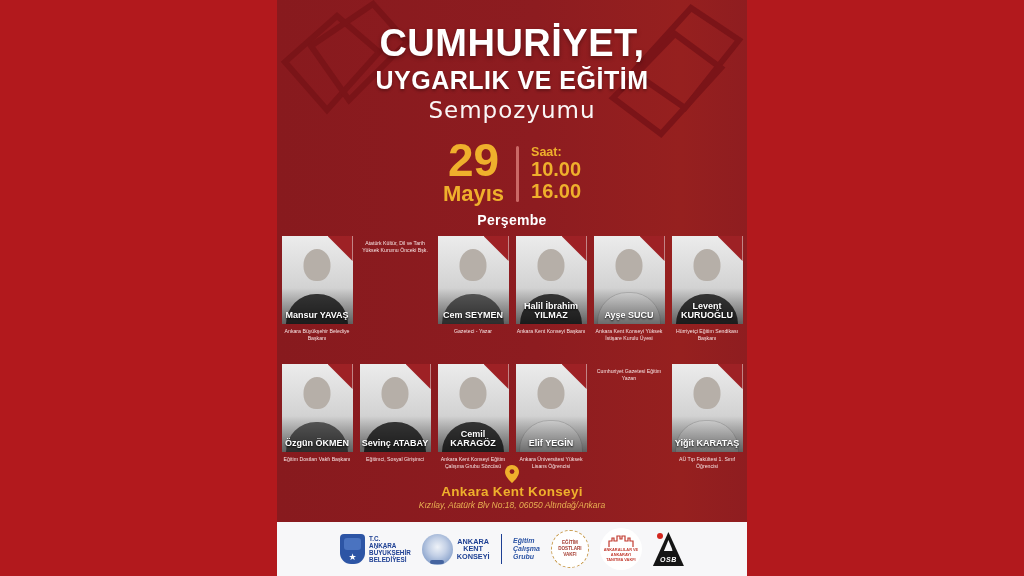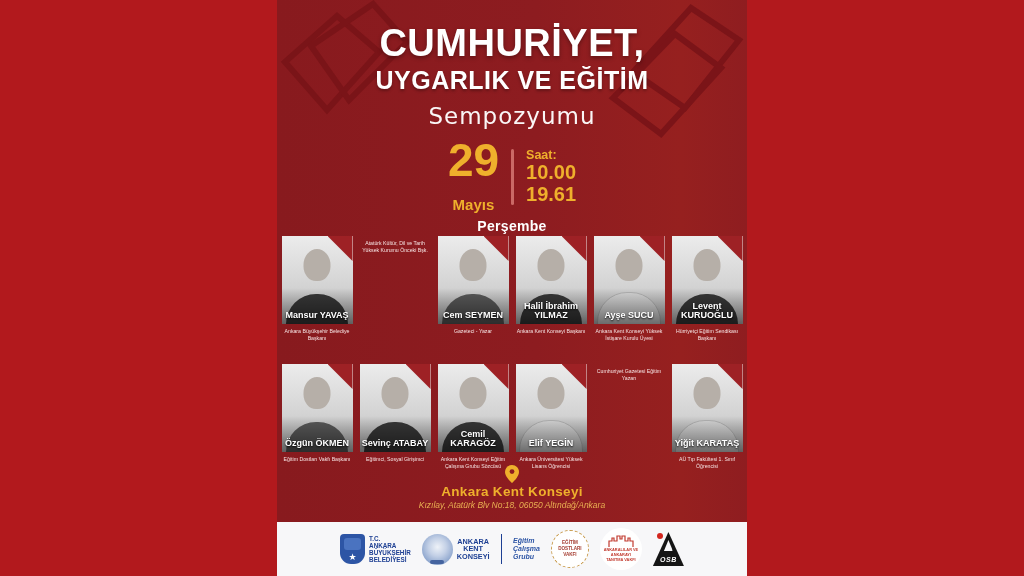--- a/index.html
+++ b/index.html
@@ -11,29 +11,29 @@
   .poster{
     position:absolute;left:277px;top:0;width:470px;height:576px;
     background:linear-gradient(90deg,#881a1e 0%,#8d1c20 55%,#96201f 86%,#8f1d20 100%);
   }
   .books{position:absolute;top:0;left:0;width:470px;height:170px;pointer-events:none;}
 
   
   .title-block{position:absolute;top:24px;left:0;right:0;text-align:center;color:#fff;}
   .t1{font-size:38px;font-weight:bold;letter-spacing:.5px;line-height:1.02;text-shadow:0 2px 4px rgba(0,0,0,.35);}
   .t2{font-size:25px;font-weight:bold;letter-spacing:.5px;margin-top:3px;text-shadow:0 2px 3px rgba(0,0,0,.3);}
-  .t3{font-size:23px;font-weight:normal;font-family:"DejaVu Sans",sans-serif;letter-spacing:1px;margin-top:8px;opacity:.96;}
+  .t3{font-size:23px;font-weight:normal;font-family:"DejaVu Sans",sans-serif;letter-spacing:1px;margin-top:2px;opacity:.96;}
 
   
   .date-block{position:absolute;top:141px;left:0;right:0;}
   .date-inner{display:flex;justify-content:center;align-items:center;gap:12px;}
   .gold{color:#efb02c;}
   .day-col{text-align:center;}
   .day{font-size:46px;font-weight:bold;line-height:.85;}
-  .month{font-size:15px;font-weight:bold;margin-top:16px;}
+  .month{font-size:22px;font-weight:bold;margin-top:1px;}
   .vdivider{width:3px;height:56px;background:rgba(255,170,160,.55);border-radius:2px;}
   .times-col{text-align:left;line-height:1.06;}
   .saat{font-size:12.5px;font-weight:bold;}
   .time{font-size:20px;font-weight:bold;}
   .weekday{text-align:center;color:#fff;font-weight:bold;font-size:14px;margin-top:5px;letter-spacing:.3px;}
 
   
   .row{position:absolute;left:3px;width:464px;display:flex;gap:7px;justify-content:center;}
   .row1{top:236px;}
   .row2{top:364px;}
@@ -98,21 +98,21 @@
   <div class="date-block">
     <div class="date-inner">
       <div class="day-col">
         <div class="day gold">29</div>
         <div class="month gold">Mayıs</div>
       </div>
       <div class="vdivider"></div>
       <div class="times-col gold">
         <div class="saat">Saat:</div>
         <div class="time">10.00</div>
-        <div class="time">19.61</div>
+        <div class="time">16.00</div>
       </div>
     </div>
     <div class="weekday">Perşembe</div>
   </div>
 
   <div class="row row1">
     <div class="card">
       <div class="photo">
           <div class="head"></div>
           <div class="torso"></div>

